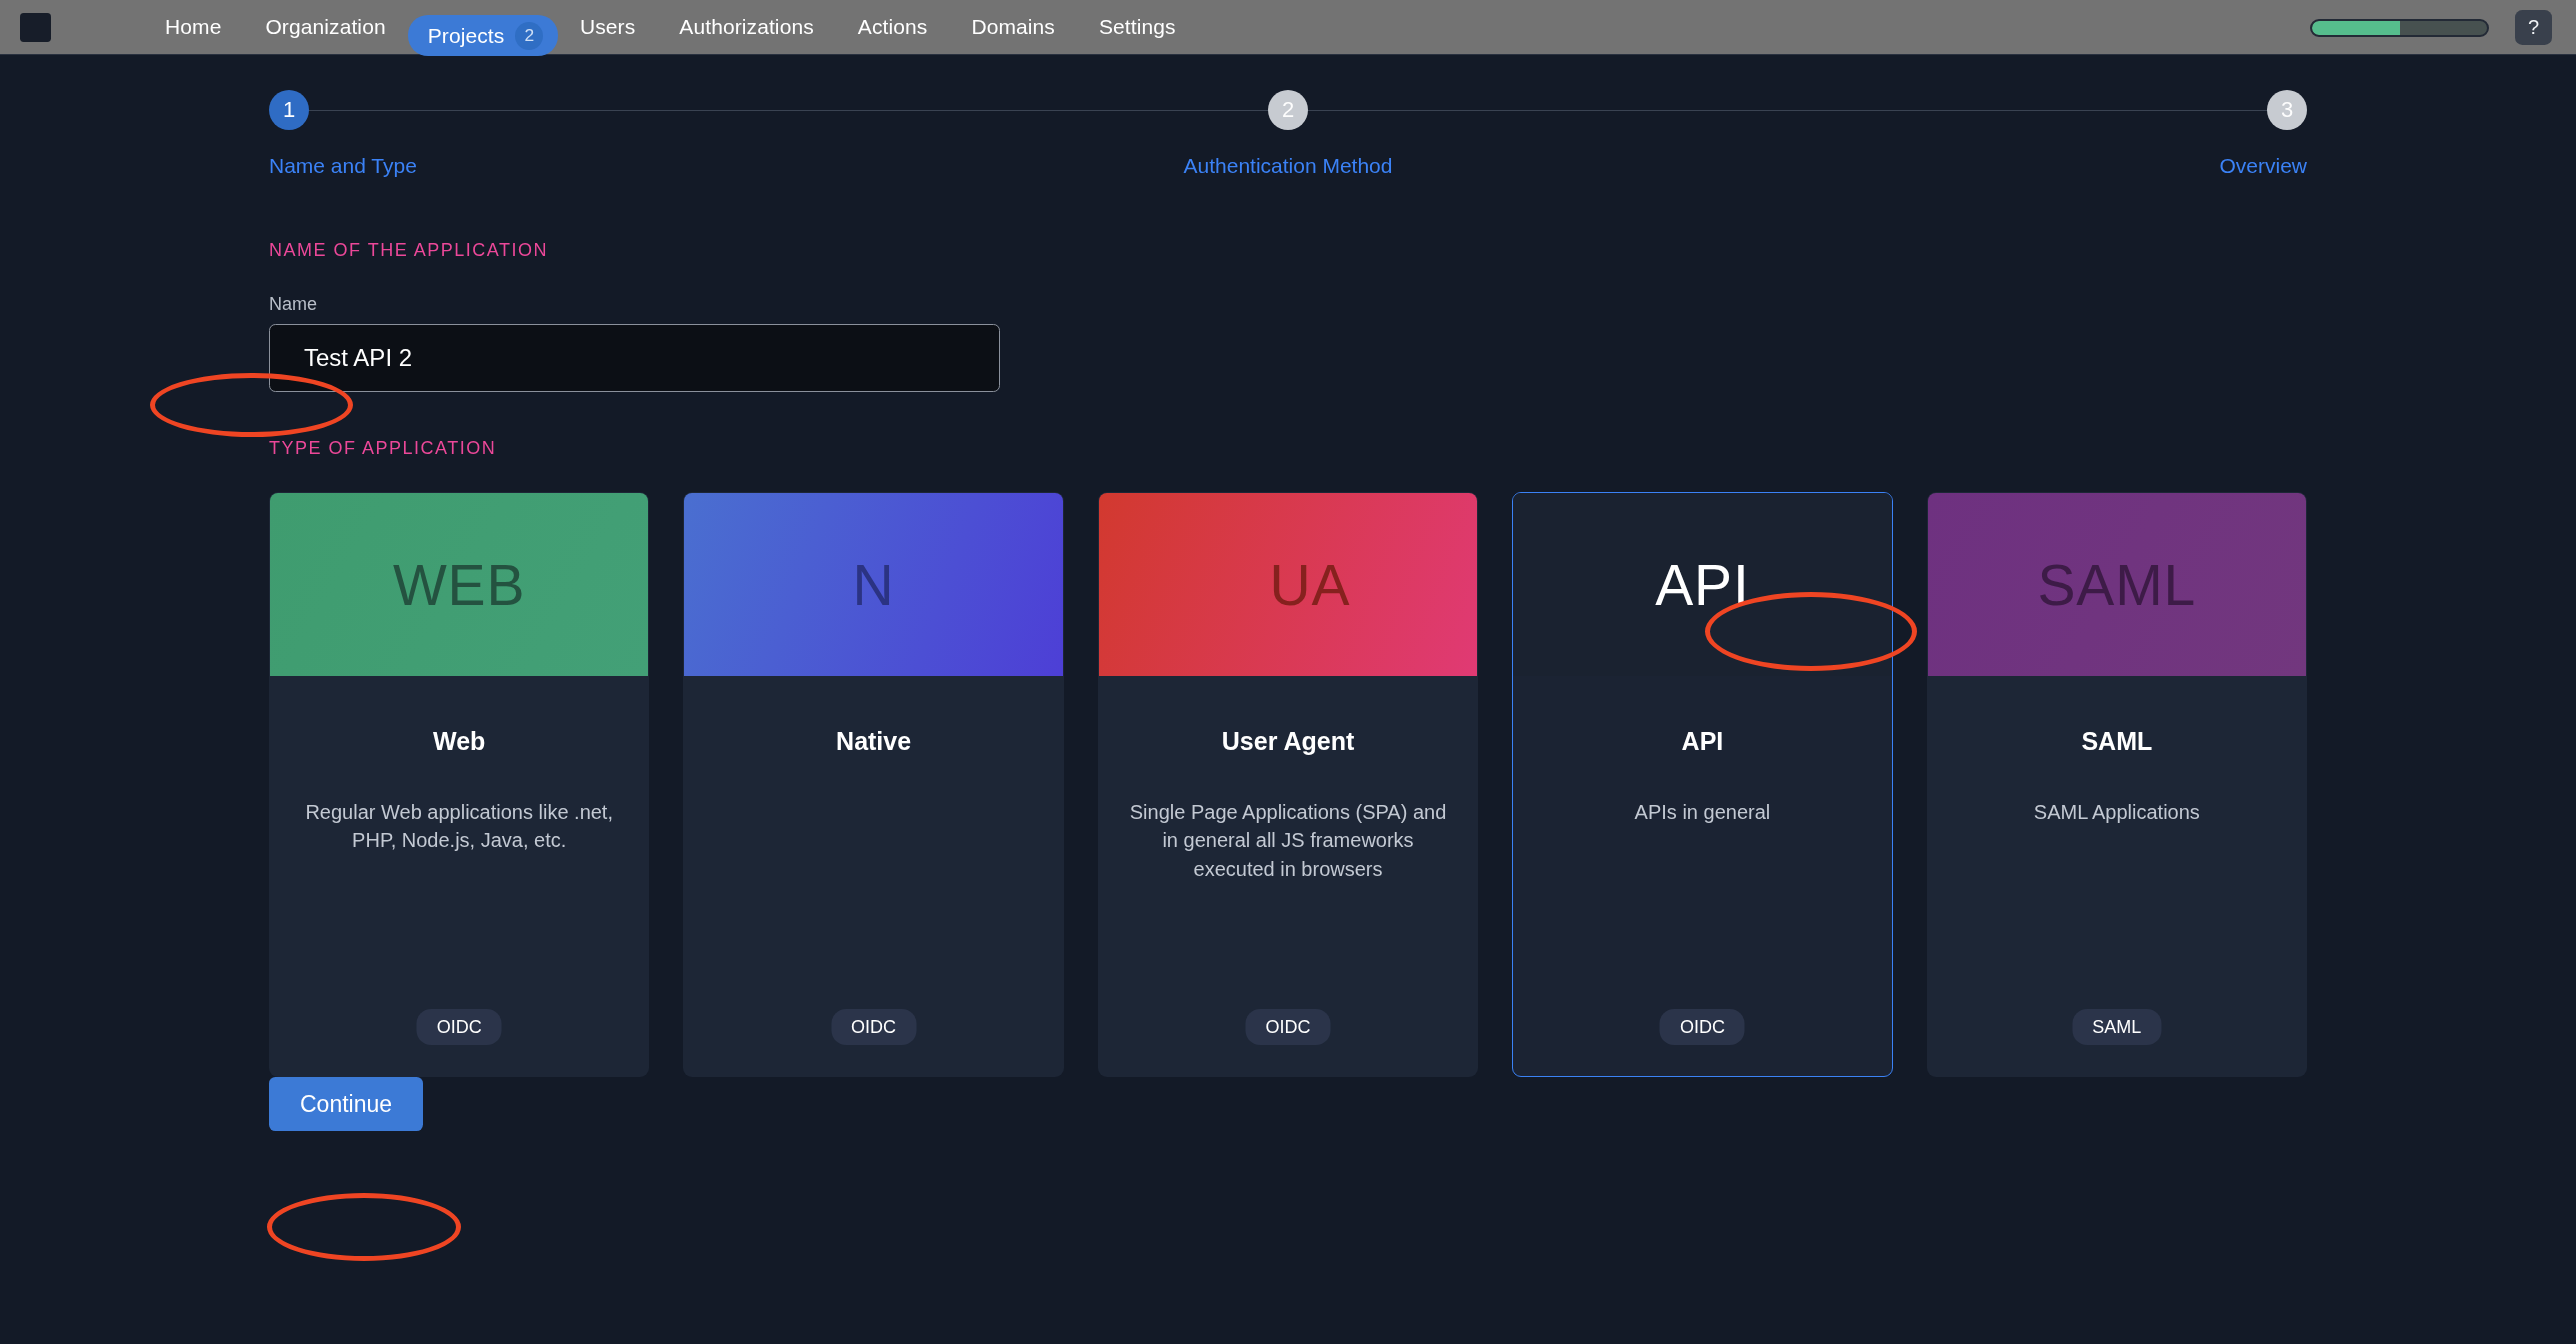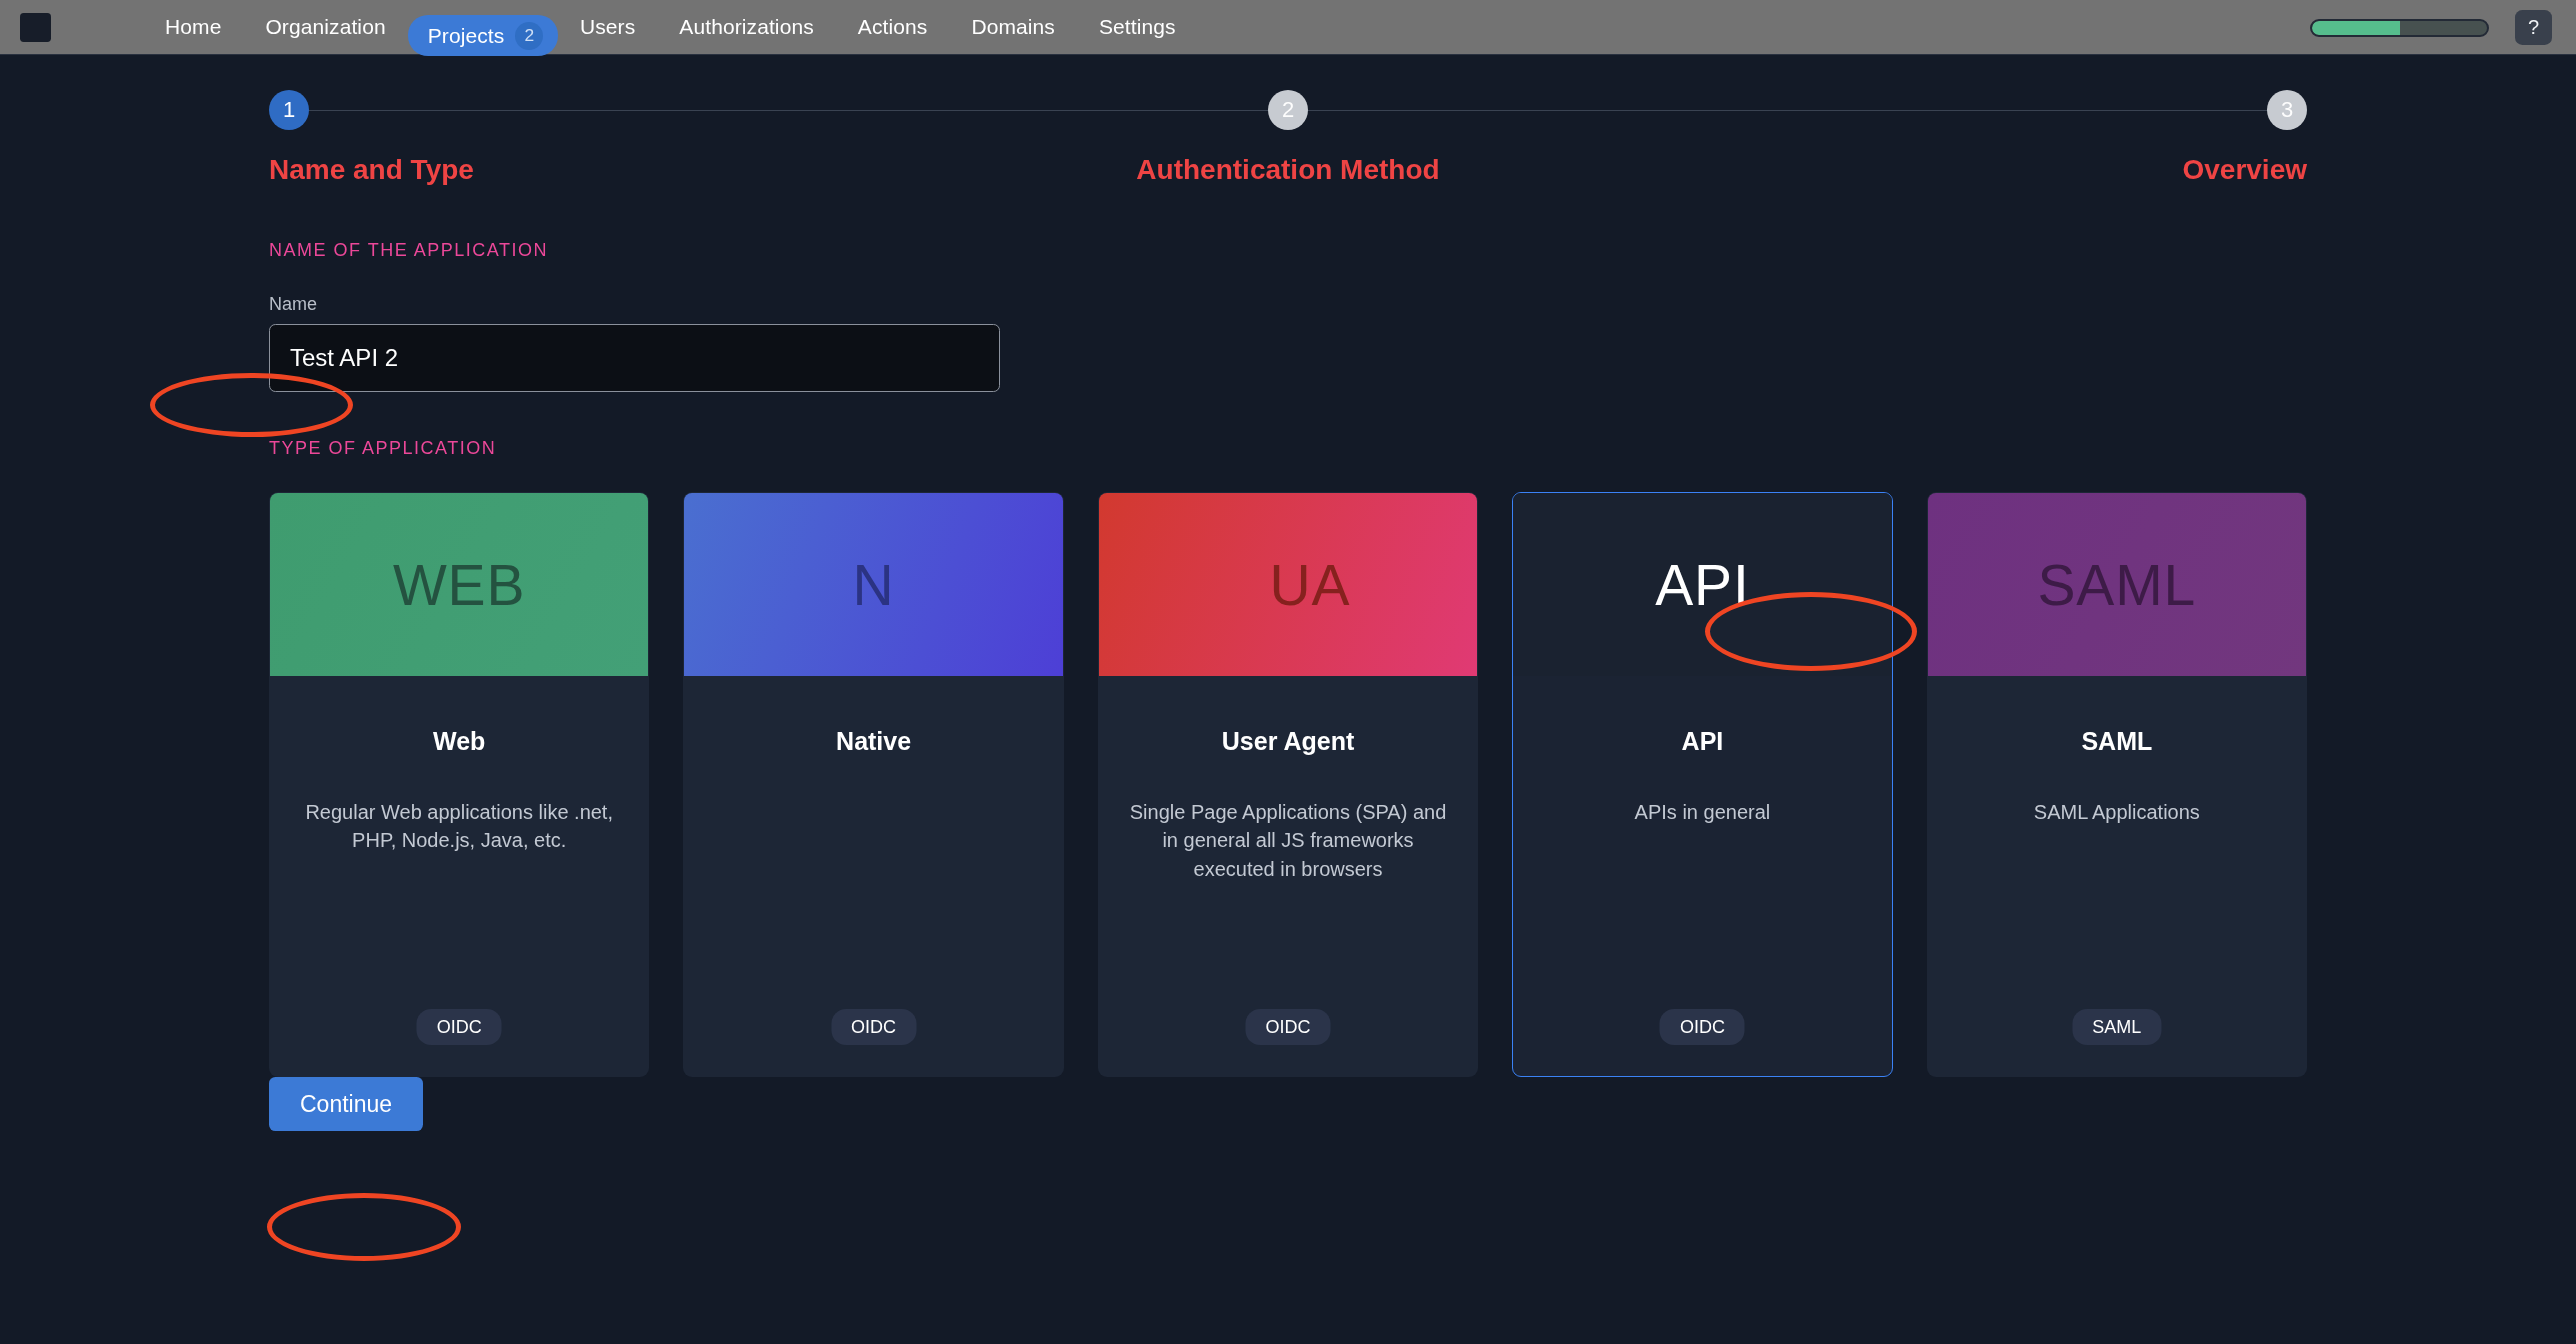--- a/index.html
+++ b/index.html
@@ -134,24 +134,23 @@
   .step.s3 { right: 0; background: #c7cbd1; color: #fdfdfd; }
 
   .step-labels {
     position: relative;
     margin-top: 22px;
     height: 29px;
   }
   .step-label {
     position: absolute;
     top: 0;
-    font-size: 28px;
-    color: #ef4444;
+    font-size: 21px;
+    color: #3b82f6;
     white-space: nowrap;
-    font-weight: bold;
   }
   .step-label.l1 { left: 0; }
   .step-label.l2 { left: 50%; transform: translateX(-50%); }
   .step-label.l3 { right: 0; }
 
   
   .section-title {
     margin-top: 57px;
     font-size: 18px;
     letter-spacing: 1.5px;
@@ -165,21 +164,21 @@
   }
   .name-input {
     margin-top: 9px;
     width: 731px;
     height: 68px;
     background: #0c0f15;
     border: 0.9px solid #8b919c;
     border-radius: 6.4px;
     color: #ffffff;
     font-size: 24px;
-    padding: 0 20px;
+    padding: 0 34px;
     font-family: "Liberation Sans", sans-serif;
     outline: none;
   }
   .section-title.type { margin-top: 46px; }
 
   
   .cards {
     margin-top: 33px;
     display: flex;
     gap: 34px;

